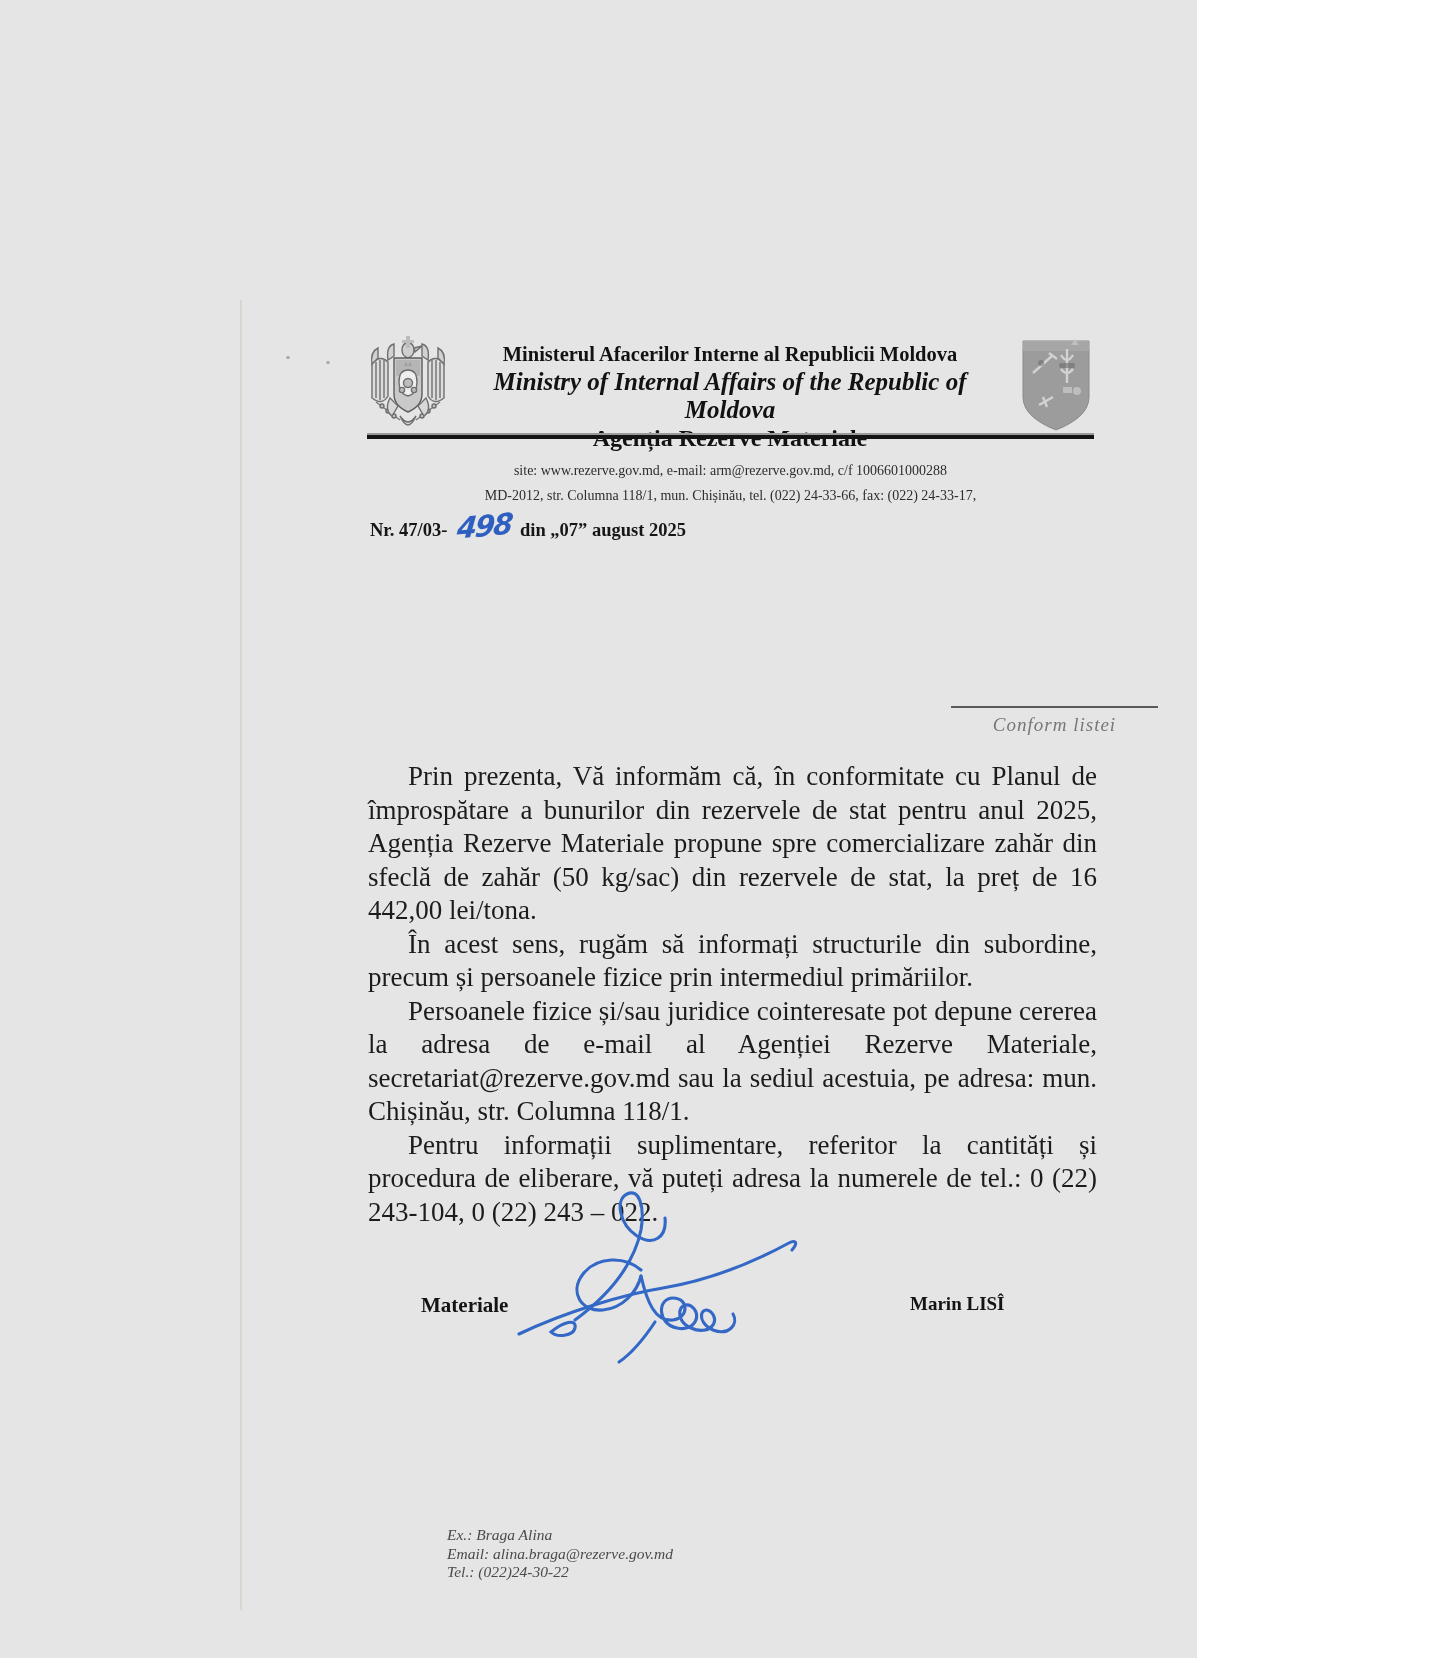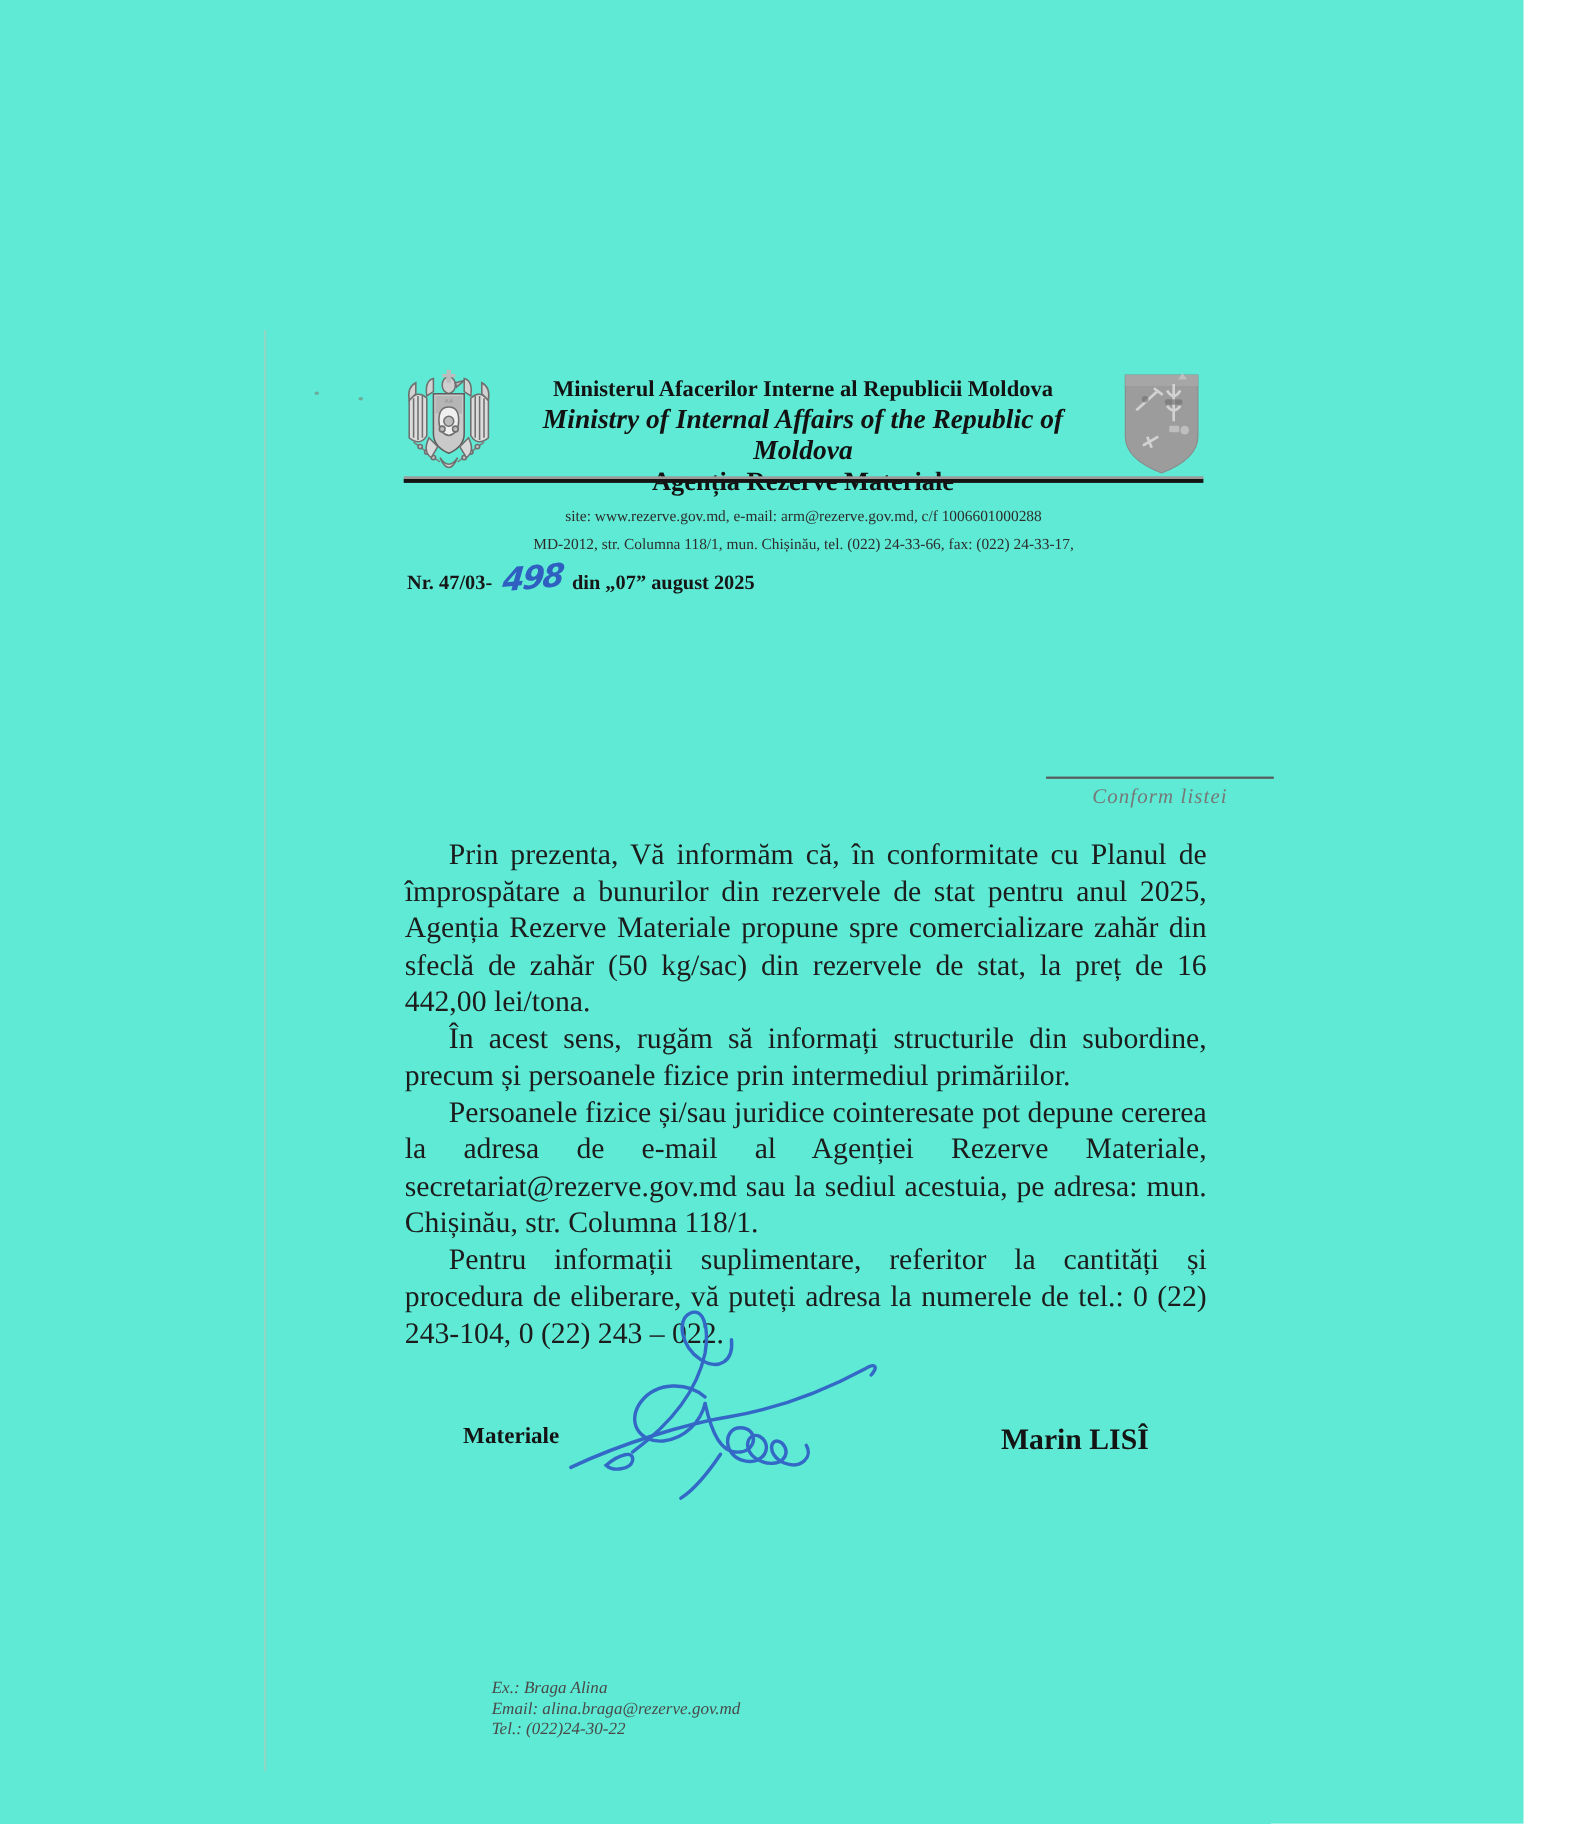--- a/index.html
+++ b/index.html
@@ -1,19 +1,19 @@
 <!DOCTYPE html>
 <html><head>
 <meta charset="utf-8">
 <style>
   html,body{margin:0;padding:0;background:#ffffff;}
   .page{
     position:relative;
-    width:1385px;height:1658px;
-    background:#5eead4;
+    width:1197px;height:1658px;
+    background:#e5e5e5;
     overflow:hidden;
     font-family:"Liberation Serif","DejaVu Serif",serif;
     color:#1f1f1f;
   }
   .scan-edge{
     position:absolute;left:240px;top:300px;width:2px;height:1310px;
     background:rgba(205,196,180,.45);
   }
   .speck{position:absolute;width:4px;height:3px;background:rgba(120,110,100,.5);border-radius:50%;}
 
@@ -58,21 +58,21 @@
   
   .body-block{
     position:absolute;left:368px;top:760px;width:729px;
     font-size:27px;line-height:33.5px;text-align:justify;color:#1c1c1c;
   }
   .body-block p{margin:0;text-indent:40px;}
   .body-block .email{}
 
   
   .sig-title{position:absolute;left:421px;top:1293px;font-size:21px;font-weight:bold;color:#141414;}
-  .sig-name{position:absolute;left:910px;top:1293px;font-size:27px;font-weight:bold;color:#141414;}
+  .sig-name{position:absolute;left:910px;top:1293px;font-size:19px;font-weight:bold;color:#141414;}
   .sig-svg{position:absolute;left:505px;top:1172px;width:310px;height:195px;}
 
   
   .footer-block{
     position:absolute;left:447px;top:1526px;
     font-style:italic;font-size:15.5px;line-height:17.5px;color:#4a4a4a;
   }
   .footer-block div{margin-bottom:1px;}
 </style>
 </head>

